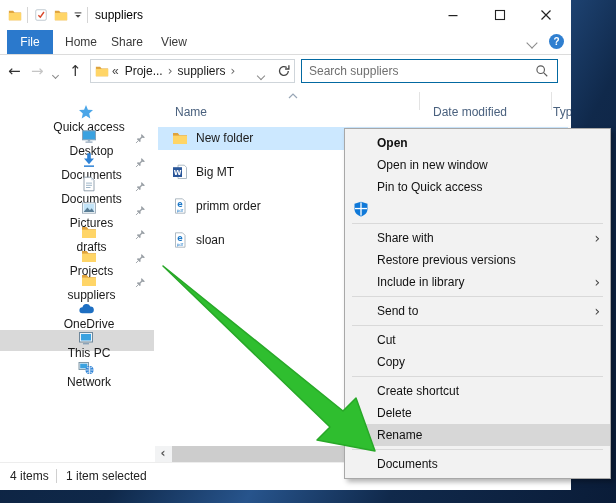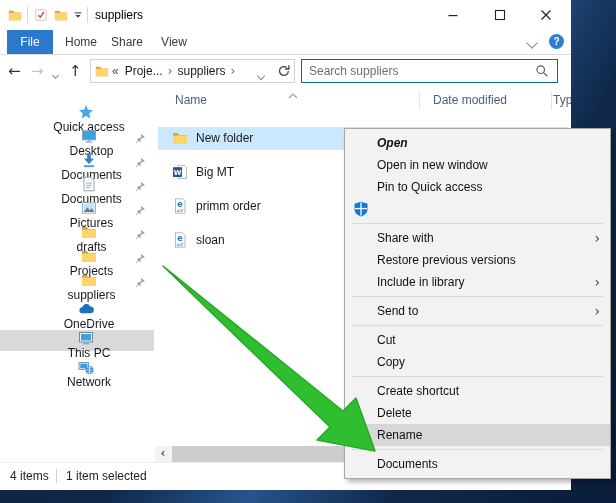--- a/index.html
+++ b/index.html
@@ -43,21 +43,21 @@
   .side-item.root{padding-left:24px;}
   .side-item.child{padding-left:29px;}
   .side-item.gap{margin-top:8px;}
   .side-item.sel{background:#d9d9d9;}
   .sicon{width:16px;height:16px;margin-right:6px;flex:0 0 16px;}
   .sicon svg{width:16px;height:16px;}
   .pin{position:absolute;right:8px;top:5px;width:11px;height:11px;}
   .pin svg{width:11px;height:11px;}
   
   .filepane{position:absolute;left:155px;top:88px;width:416px;height:374px;overflow:hidden;background:#fff;}
-  .colheader{position:absolute;top:2px;height:20px;line-height:20px;color:#4a617e;white-space:nowrap;}
+  .colheader{position:absolute;top:14px;height:20px;line-height:20px;color:#4a617e;white-space:nowrap;}
   .sortchev{position:absolute;left:133px;top:0;width:10px;height:6px;}
   .colsep{position:absolute;top:4px;height:18px;width:1px;background:#e3e3e3;}
   .frows{position:absolute;left:0;top:28px;width:416px;}
   .frow{position:relative;height:23px;margin:11px 3px;line-height:23px;white-space:nowrap;}
   .frow.sel{background:#cce8ff;}
   .ficon{position:absolute;left:14px;top:3px;width:16px;height:16px;}
   .ficon svg{width:16px;height:16px;}
   .fname{position:absolute;left:38px;}
   .fdate{position:absolute;left:275px;color:#333;}
   .ftype{position:absolute;left:395px;color:#333;}
@@ -66,21 +66,21 @@
           font-family:"DejaVu Sans",sans-serif;font-size:12px;font-weight:bold;}
   .sb-thumb{position:absolute;left:17px;top:0;width:355px;height:16px;background:#cdcdcd;}
   
   .statusbar{position:absolute;left:0;top:462px;width:100%;height:27px;background:#fff;border-top:1px solid #ededed;}
   .statusbar .st{position:absolute;top:0;line-height:26px;color:#222;}
   .st-div{position:absolute;left:56px;top:6px;width:1px;height:14px;background:#d0d0d0;}
   
   .ctxmenu{position:absolute;left:344px;top:128px;width:267px;box-sizing:border-box;background:#f2f2f2;
            border:1px solid #a8a8a8;box-shadow:3px 3px 5px rgba(0,0,0,.3);padding:3px 0;z-index:50;}
   .mitem{position:relative;height:22px;line-height:22px;padding-left:32px;font-size:12px;color:#111;cursor:default;}
-  .mitem.bold{font-weight:bold;font-style:italic;}
+  .mitem.bold{font-weight:bold;}
   .mitem.hl{background:#d7d7d7;}
   .micon{position:absolute;left:8px;top:3px;width:16px;height:16px;}
   .micon svg{width:16px;height:16px;}
   .marrow{position:absolute;right:10px;top:0;font-size:14px;color:#444;font-family:"DejaVu Sans",sans-serif;}
   .msep{height:1px;background:#d9d9d9;margin:3px 7px;}
   
   .arrow-overlay{position:absolute;left:0;top:0;width:616px;height:503px;z-index:100;pointer-events:none;}
   .hidden-defs{position:absolute;width:0;height:0;overflow:hidden;}
 </style>
 </head>

